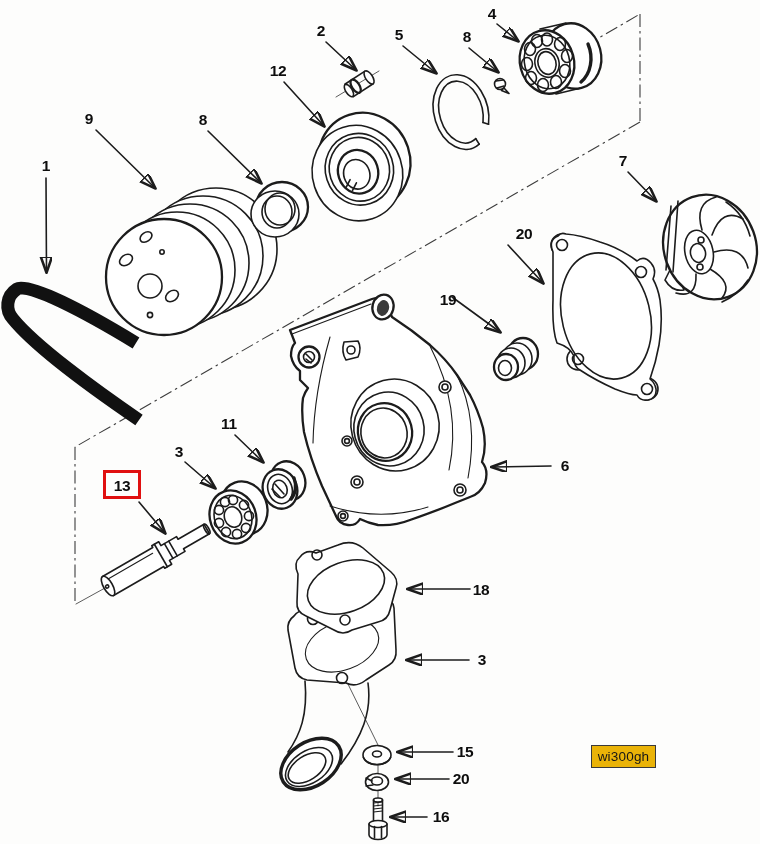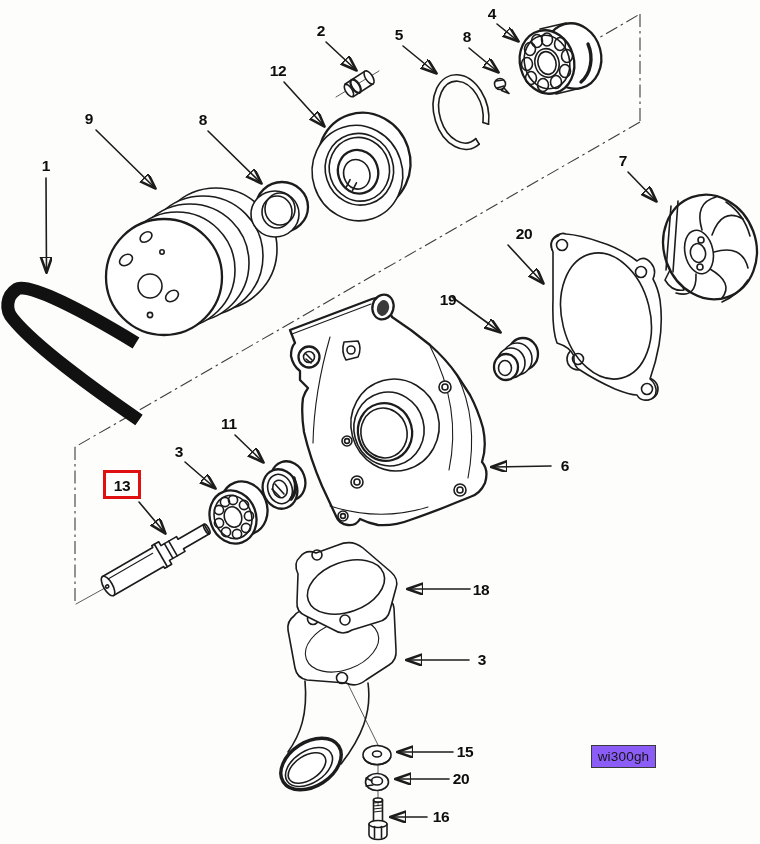--- a/index.html
+++ b/index.html
@@ -14,21 +14,21 @@
   .bold{stroke-width:2.3;}
   .xbold{stroke-width:3.4;}
   .belt{stroke-width:13;stroke-linecap:butt;stroke:#111;}
   .frame{stroke:#3c3c3c;stroke-width:1.1;stroke-dasharray:13 4 2.5 4;stroke-linecap:butt;}
   .dk{fill:#3a3a3a;stroke:none;}
   .callout{position:absolute;transform:translate(-50%,-50%);font-size:15.5px;font-weight:bold;
            color:#0d0d0d;letter-spacing:-0.3px;white-space:nowrap;}
   .hl-box{position:absolute;left:103px;top:470px;width:32px;height:23px;
           border:3.5px solid #e01010;background:transparent;}
   .code-box{position:absolute;left:591px;top:745px;width:63px;height:21px;border:1.8px solid #3a3a3a;
-            background:#8b5cf6;display:flex;align-items:center;justify-content:center;
+            background:#eab308;display:flex;align-items:center;justify-content:center;
             font-size:13.5px;color:#161616;letter-spacing:0.2px;}
 </style>
 </head>
 <body>
 
 <div class="stage">
 
 <svg width="760" height="844" viewBox="0 0 760 844">
   <defs>
     <marker id="ah" markerWidth="11" markerHeight="8" refX="9.5" refY="3.5" orient="auto">

